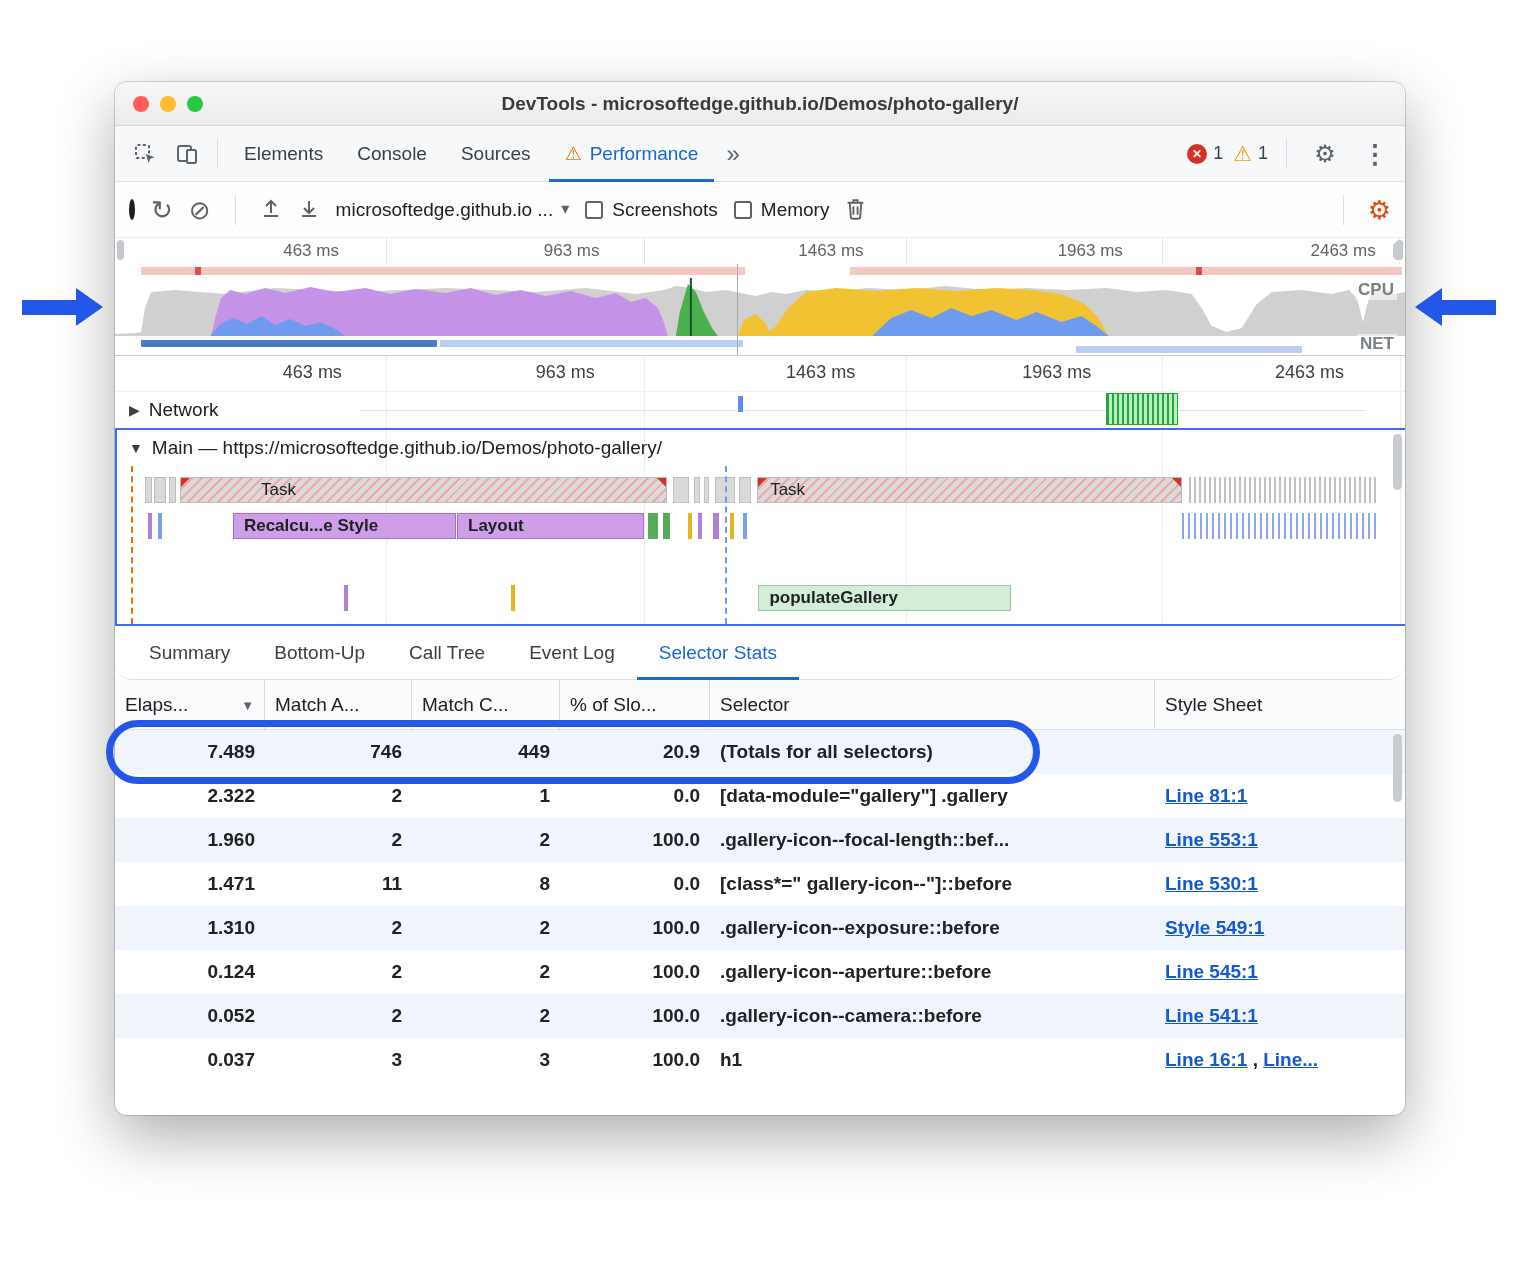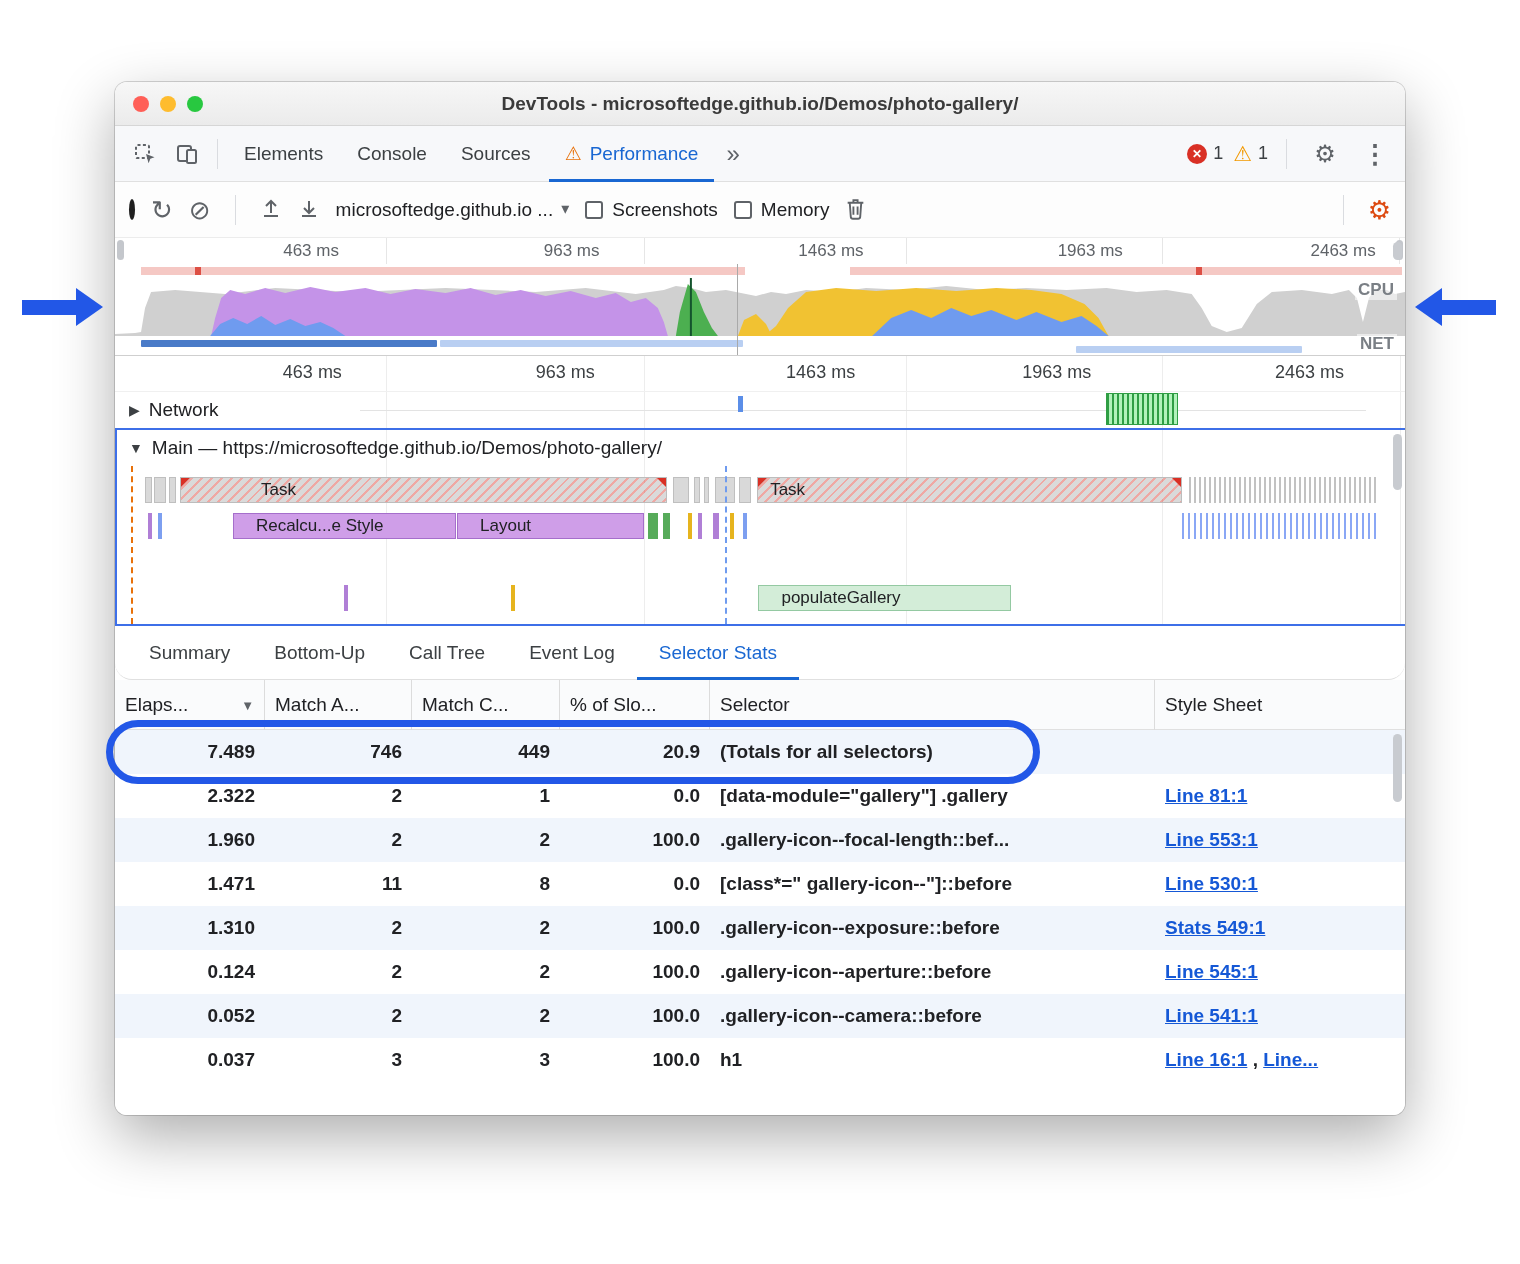--- a/index.html
+++ b/index.html
@@ -92,21 +92,21 @@
   .netblue{position:absolute;left:48.3%;top:4px;width:5px;height:16px;background:#5b8ee8;}
   .netgreen{position:absolute;left:76.8%;top:1px;width:5.6%;height:32px;
     background:repeating-linear-gradient(90deg,#2f9e44 0 2px,#b2f2bb 2px 5px);border:1px solid #2f9e44;z-index:2;}
   .main-track{position:relative;border:2px solid #3d6fe8;border-right:none;z-index:1;background:transparent;}
   .mt-head{height:36px;display:flex;align-items:center;gap:9px;padding-left:12px;}
   .flame{position:relative;height:158px;overflow:hidden;}
   .frow{position:absolute;left:0;right:0;height:26px;}
   .ev{position:absolute;top:0;height:26px;border:1px solid rgba(0,0,0,.18);font-size:17px;line-height:24px;
     color:#202124;white-space:nowrap;overflow:hidden;cursor:pointer;}
   .evlbl{display:inline-block;}
-  .pl80{padding-left:80px;}.pl12{padding-left:12px;}.pl6{padding-left:22px;}
+  .pl80{padding-left:80px;}.pl12{padding-left:12px;}.pl6{padding-left:10px;font-weight:bold;}
   .ev-task{background:repeating-linear-gradient(135deg,rgba(217,48,37,.42) 0 2px,#dadada 2px 7px);border-color:#bdbdbd;}
   .ev-task::before{content:"";position:absolute;left:0;top:0;border-left:9px solid #d93025;border-bottom:9px solid transparent;}
   .ev-task::after{content:"";position:absolute;right:0;top:0;border-right:9px solid #d93025;border-bottom:9px solid transparent;}
   .ev-purple{background:#cf9ee8;border-color:#a56ecb;}
   .ev-yellow{background:#f2c740;border-color:#c9a20f;}
   .ev-mint{background:#d3edd8;border-color:#94c9a2;}
   .ev-mint-lt{background:#e4f4e7;border-color:#a9d6b4;}
   .mini{position:absolute;top:0;height:26px;background:#d9d9d9;border:1px solid #bfbfbf;}
   .stripes-gray{position:absolute;top:0;height:26px;background:repeating-linear-gradient(90deg,#c2c2c2 0 2px,transparent 2px 5px);}
   .stripes-blue{position:absolute;top:0;height:26px;background:repeating-linear-gradient(90deg,#8aa7f5 0 2px,transparent 2px 6px);}
@@ -425,21 +425,21 @@
       <div class="cell">[class*=" gallery-icon--"]::before</div>
       <div class="cell"><a>Line 530:1</a></div>
     </div>
 
     <div class="dgrow odd">
       <div class="cell num">1.310</div>
       <div class="cell num">2</div>
       <div class="cell num">2</div>
       <div class="cell num">100.0</div>
       <div class="cell">.gallery-icon--exposure::before</div>
-      <div class="cell"><a>Stats 549:1</a></div>
+      <div class="cell"><a>Style 549:1</a></div>
     </div>
 
     <div class="dgrow">
       <div class="cell num">0.124</div>
       <div class="cell num">2</div>
       <div class="cell num">2</div>
       <div class="cell num">100.0</div>
       <div class="cell">.gallery-icon--aperture::before</div>
       <div class="cell"><a>Line 545:1</a></div>
     </div>

